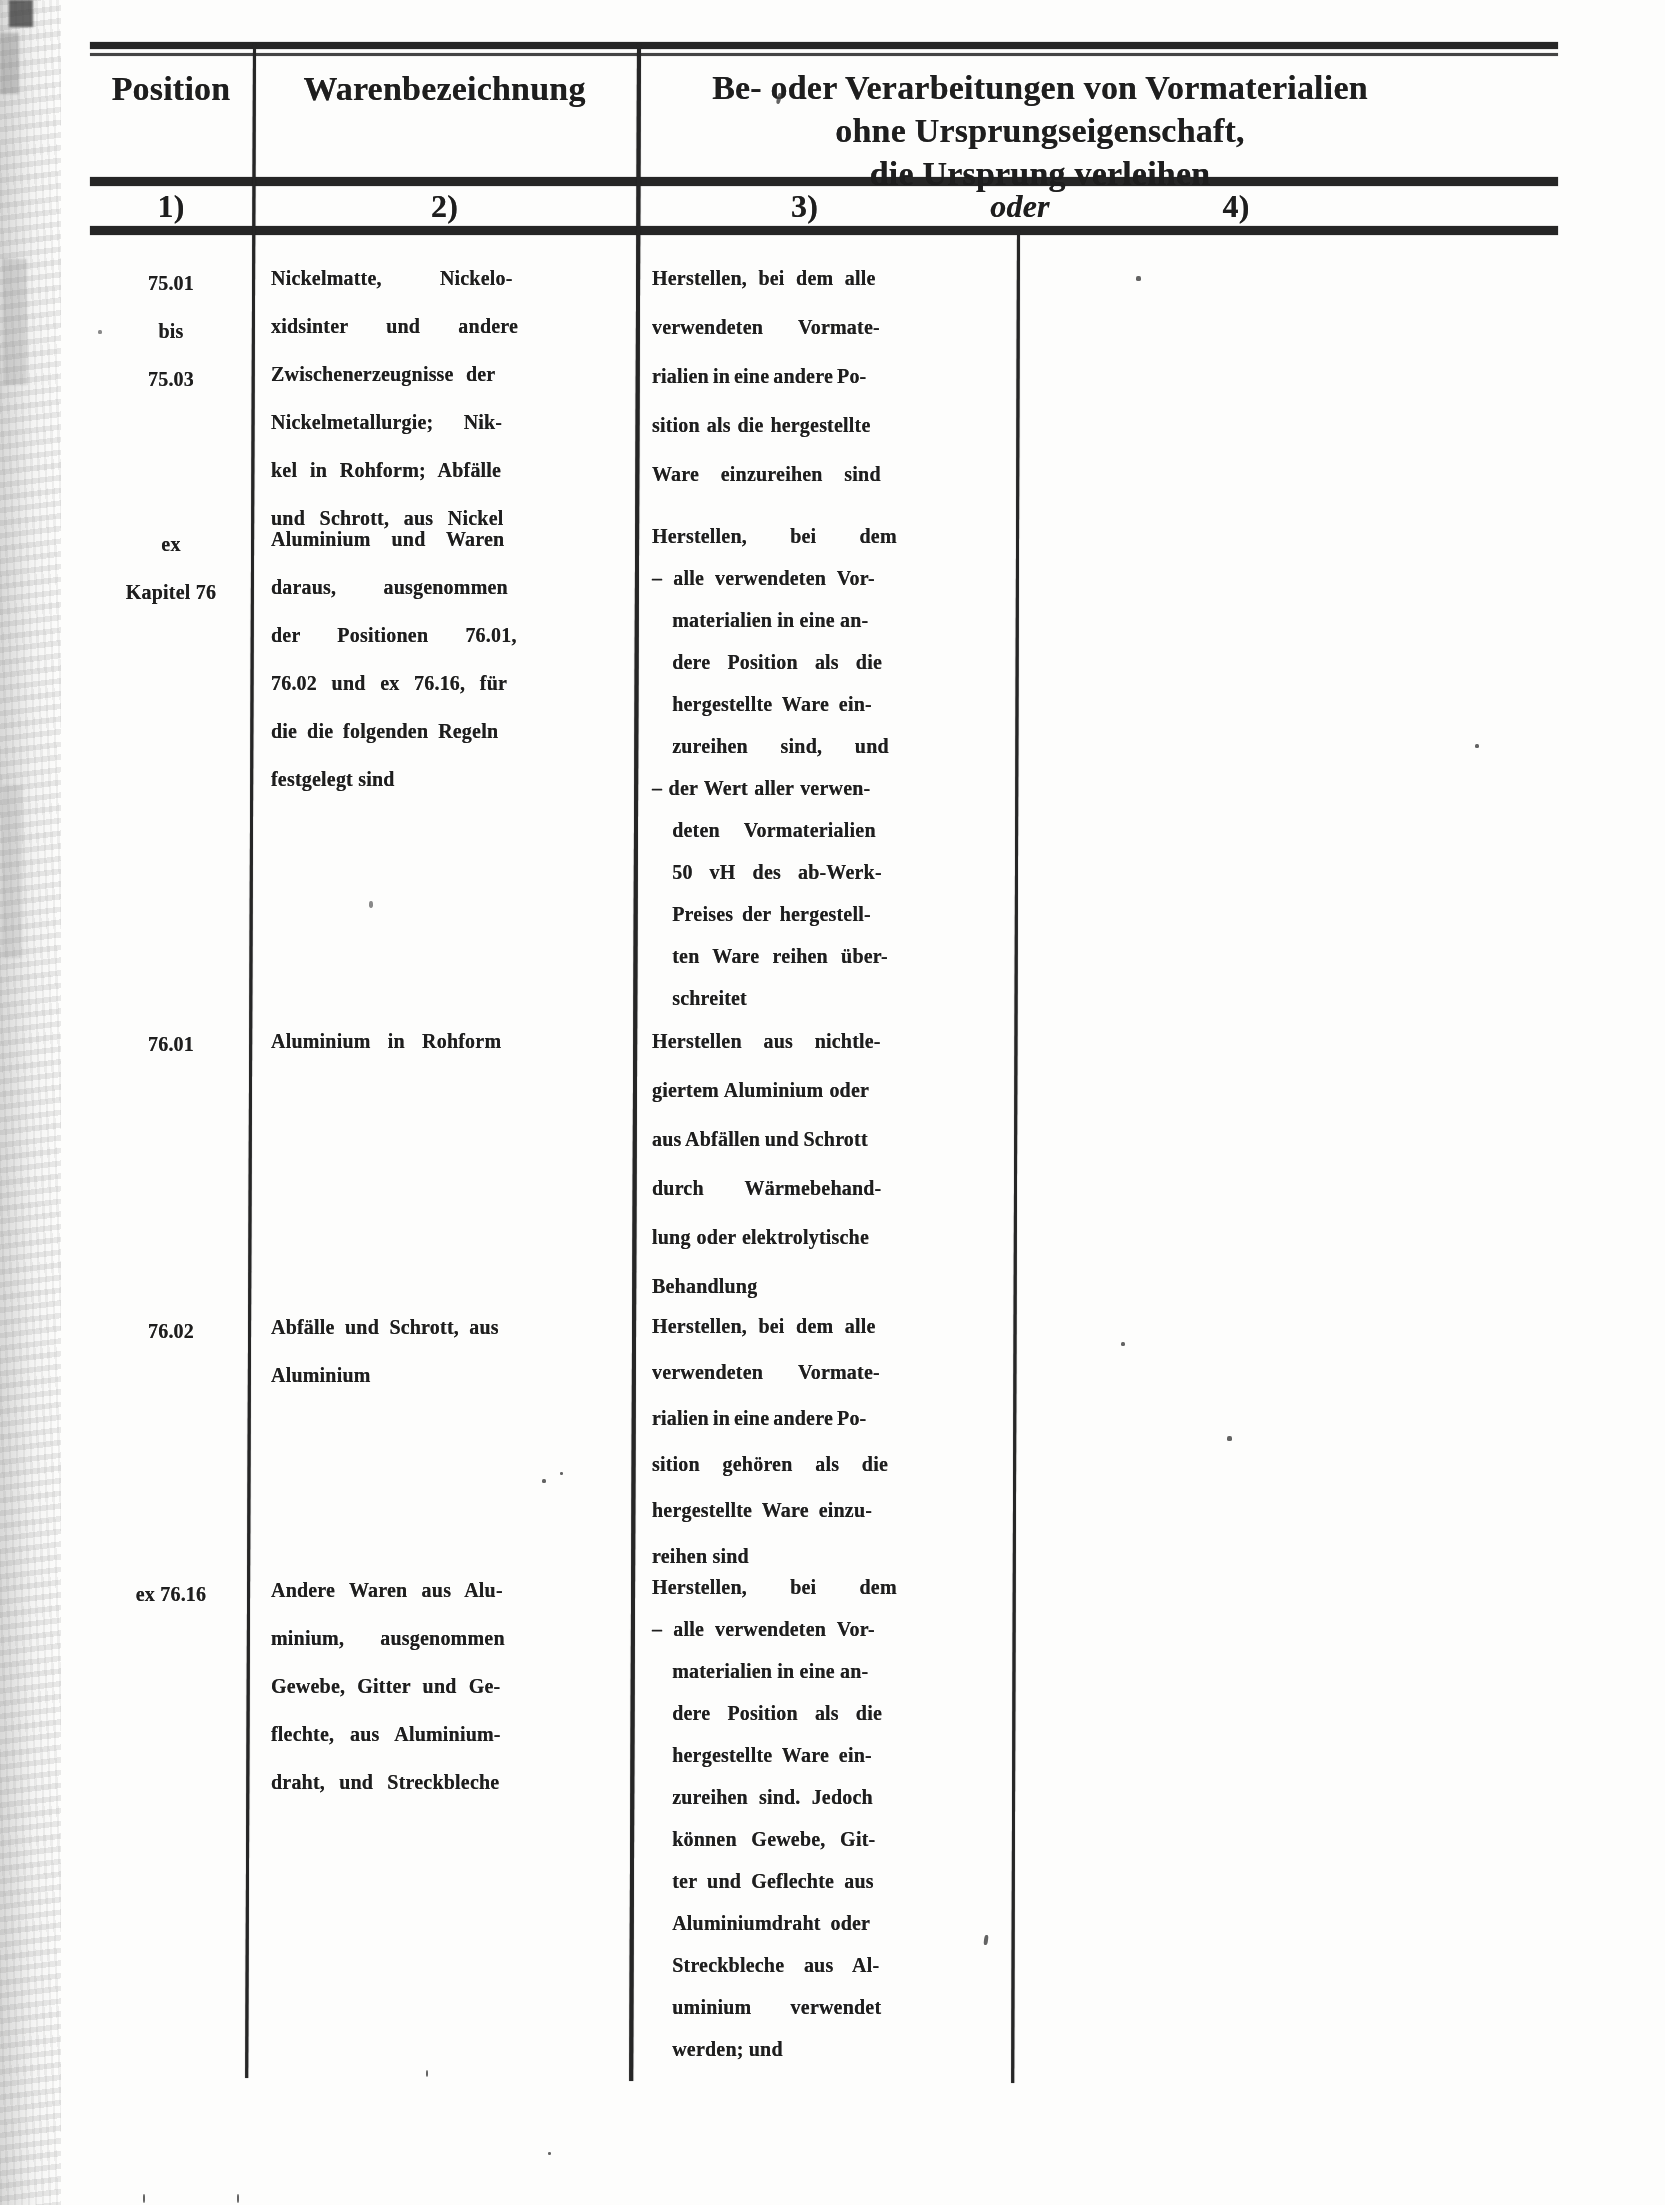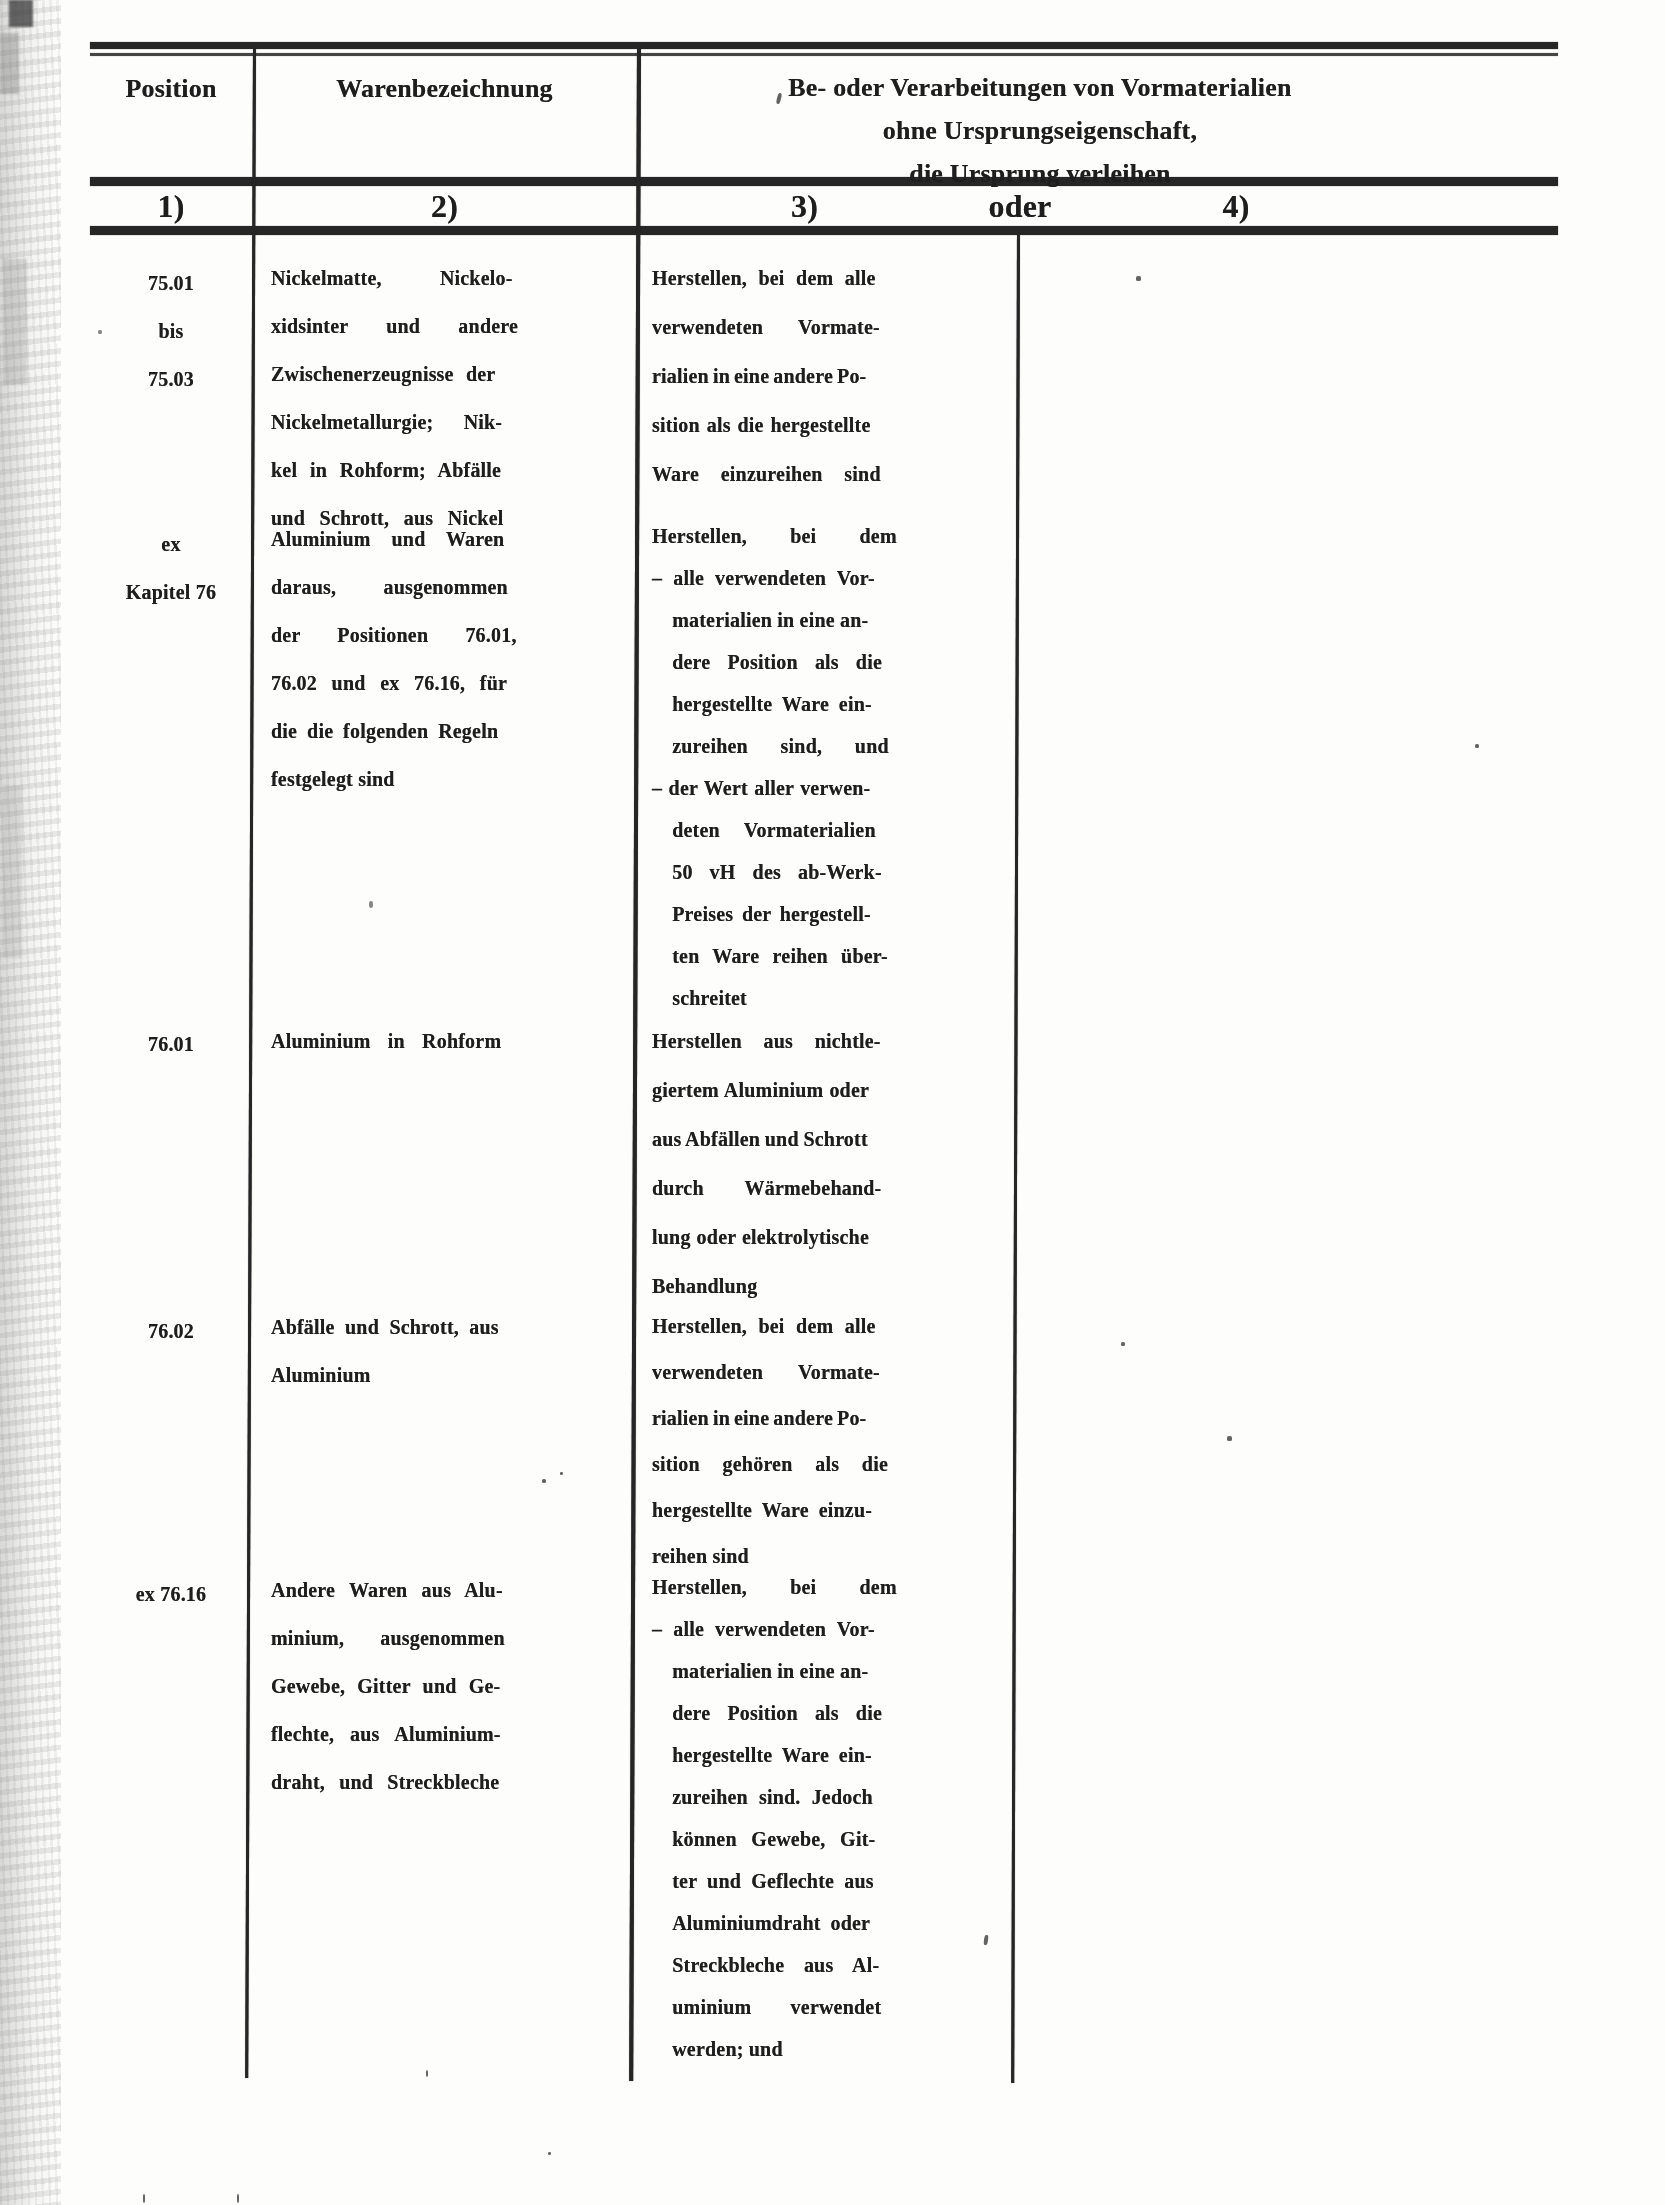--- a/index.html
+++ b/index.html
@@ -33,31 +33,31 @@
   .hl-top1{left:90px;top:42px;width:1468px;height:7px;}
   .hl-top2{left:90px;top:53px;width:1468px;height:3.1px;opacity:.85;}
   .hl-mid {left:90px;top:177px;width:1468px;height:8.6px;}
   .hl-sub {left:90px;top:226px;width:1468px;height:9.4px;}
   .vline{transform-origin:top center;}
   .vl-1{left:253px;top:44px;width:3.1px;height:2034px;transform:rotate(0.22deg);}
   .vl-2{left:637px;top:44px;width:3.9px;height:2037px;transform:rotate(0.22deg);}
   .vl-3{left:1017px;top:231px;width:3.1px;height:1852px;transform:rotate(0.18deg);}
 
   
-  .hc{position:absolute;text-align:center;font-size:26px;line-height:43px;}
+  .hc{position:absolute;text-align:center;font-size:34px;line-height:43px;}
   .hc1{left:90px;top:67px;width:162px;}
   .hc2{left:253px;top:67px;width:383px;}
   .hc3{left:689px;top:66px;width:702px;}
 
   
   .sub{position:absolute;top:188px;text-align:center;font-size:32px;}
   .sub-1{left:90px;width:162px;}
   .sub-2{left:253px;width:383px;}
   .sub-3{left:636px;width:337px;}
-  .sub-oder{left:910px;width:220px;}
+  .sub-oder{left:910px;width:220px;font-style:italic;}
   .sub-4{left:1130px;width:212px;}
 
   
   .cell{position:absolute;font-size:20px;line-height:48px;}
   .cell .line{white-space:pre;}
   .center{text-align:center;}
   .c-r1c1{left:90px;top:259px;width:162px;}
   .c-r1c2{left:271px;top:254px;width:355px;}
   .c-r1c3{left:652px;top:254px;width:346px;line-height:49px;}
   .c-r2c1{left:90px;top:520px;width:162px;}

